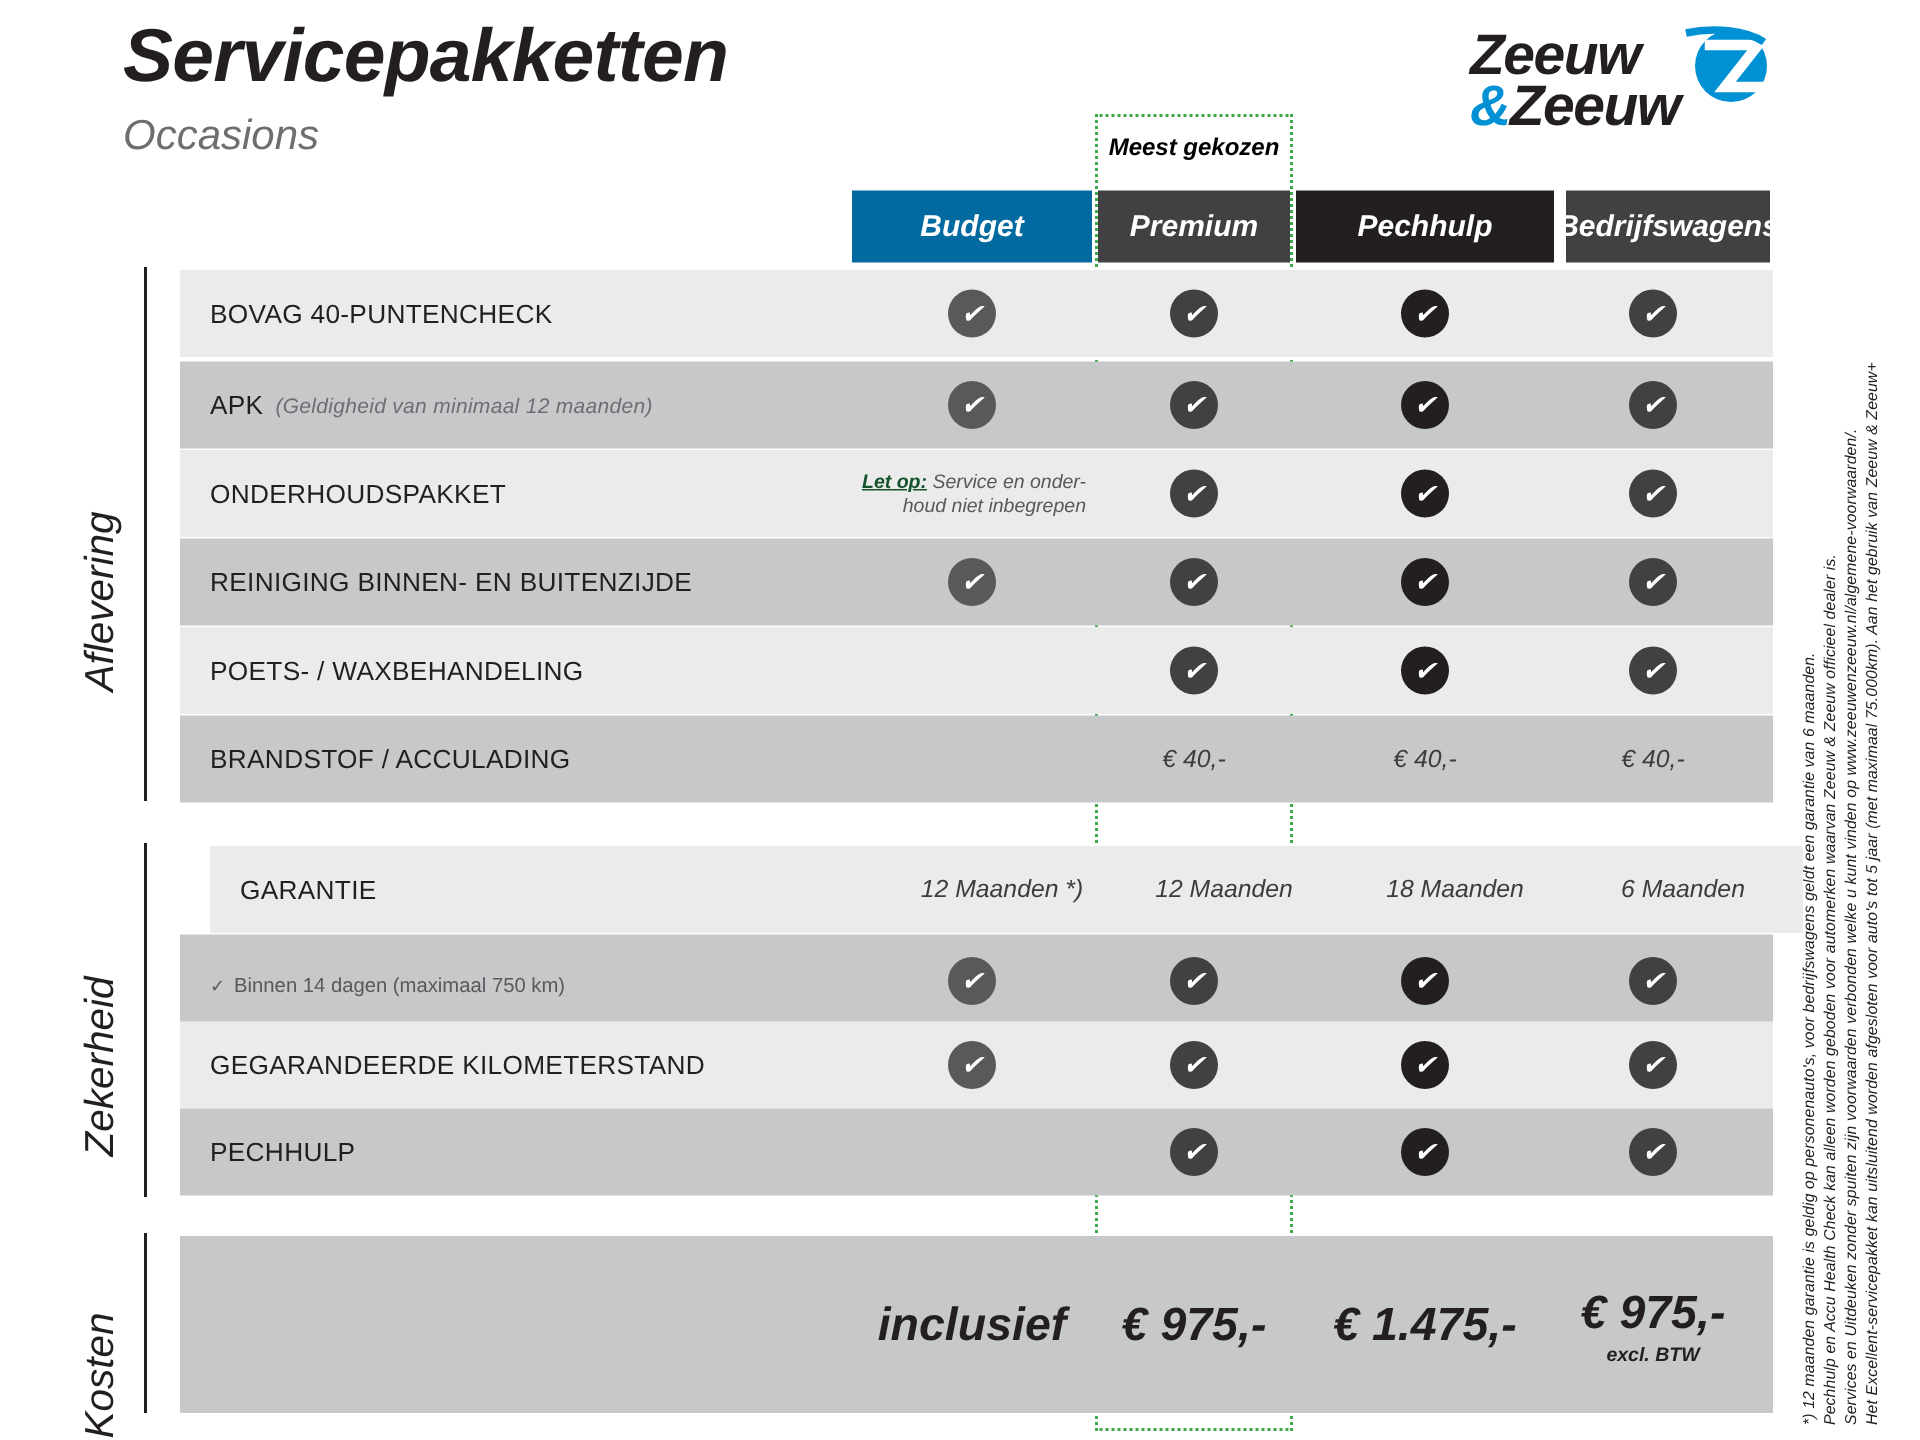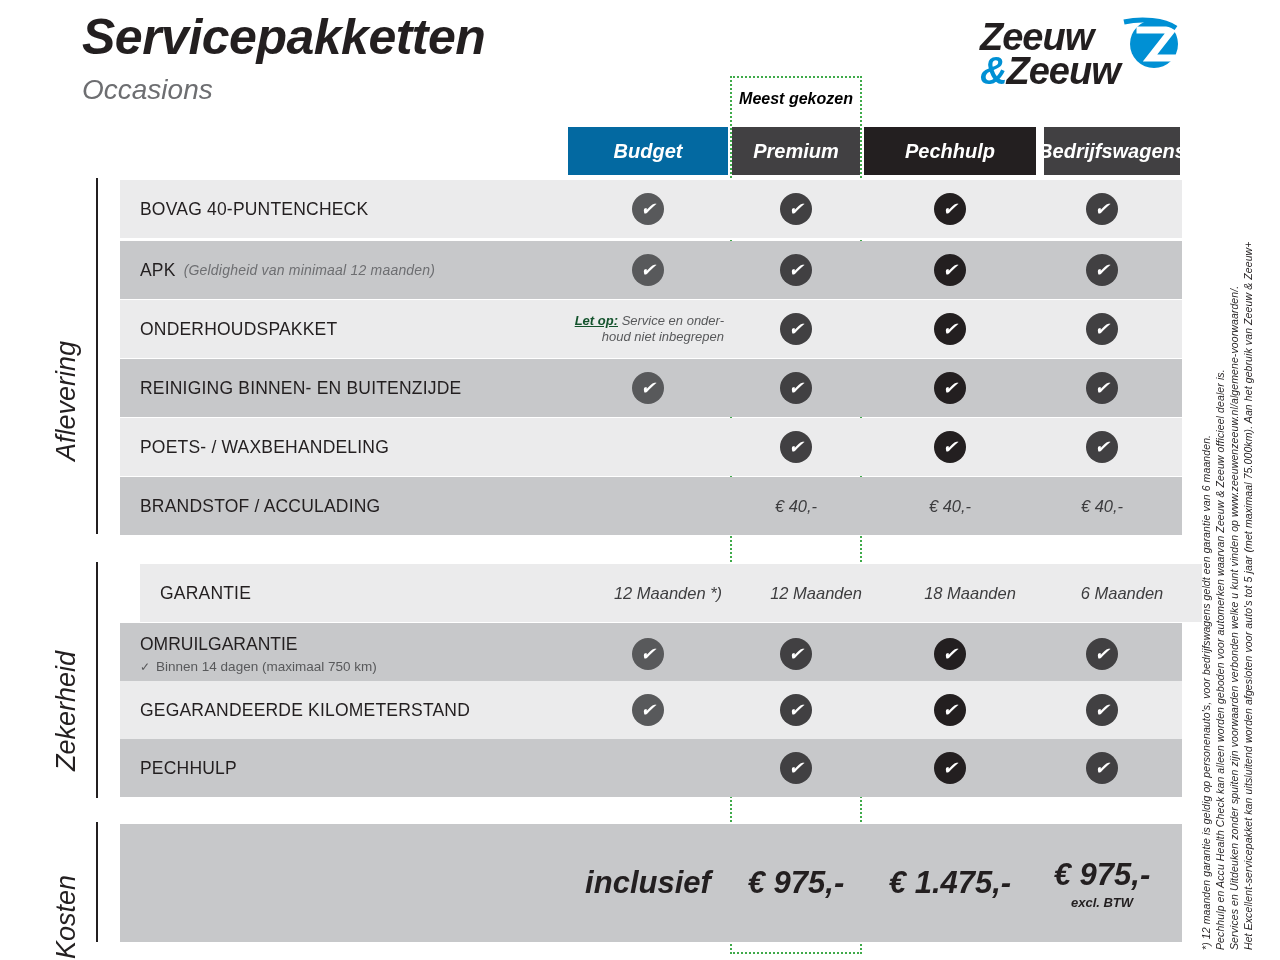--- a/index.html
+++ b/index.html
@@ -387,21 +387,20 @@
     <span>GARANTIE</span>
   </div>
   <div class="price-cell" style="left:448px; width:160px;">12 Maanden *)</div>
   <div class="price-cell" style="left:612px; width:128px;">12 Maanden</div>
   <div class="price-cell" style="left:744px; width:172px;">18 Maanden</div>
   <div class="price-cell" style="left:902px; width:160px;">6 Maanden</div>
 </div>
 
 <div class="row dark" style="top:623px; height:62px;">
   <div class="row-label-stack">
-    <div class="main">OMRUILGARANTIE</div>
     <div class="note">
       <span class="tick-small">✓</span><span>Binnen 14 dagen (maximaal 750 km)</span>
     </div>
   </div>
   <div class="cell" style="left:448px; width:160px;">
     <span class="check grey">✔</span>
   </div>
   <div class="cell" style="left:612px; width:128px;">
     <span class="check mid">✔</span>
   </div>

